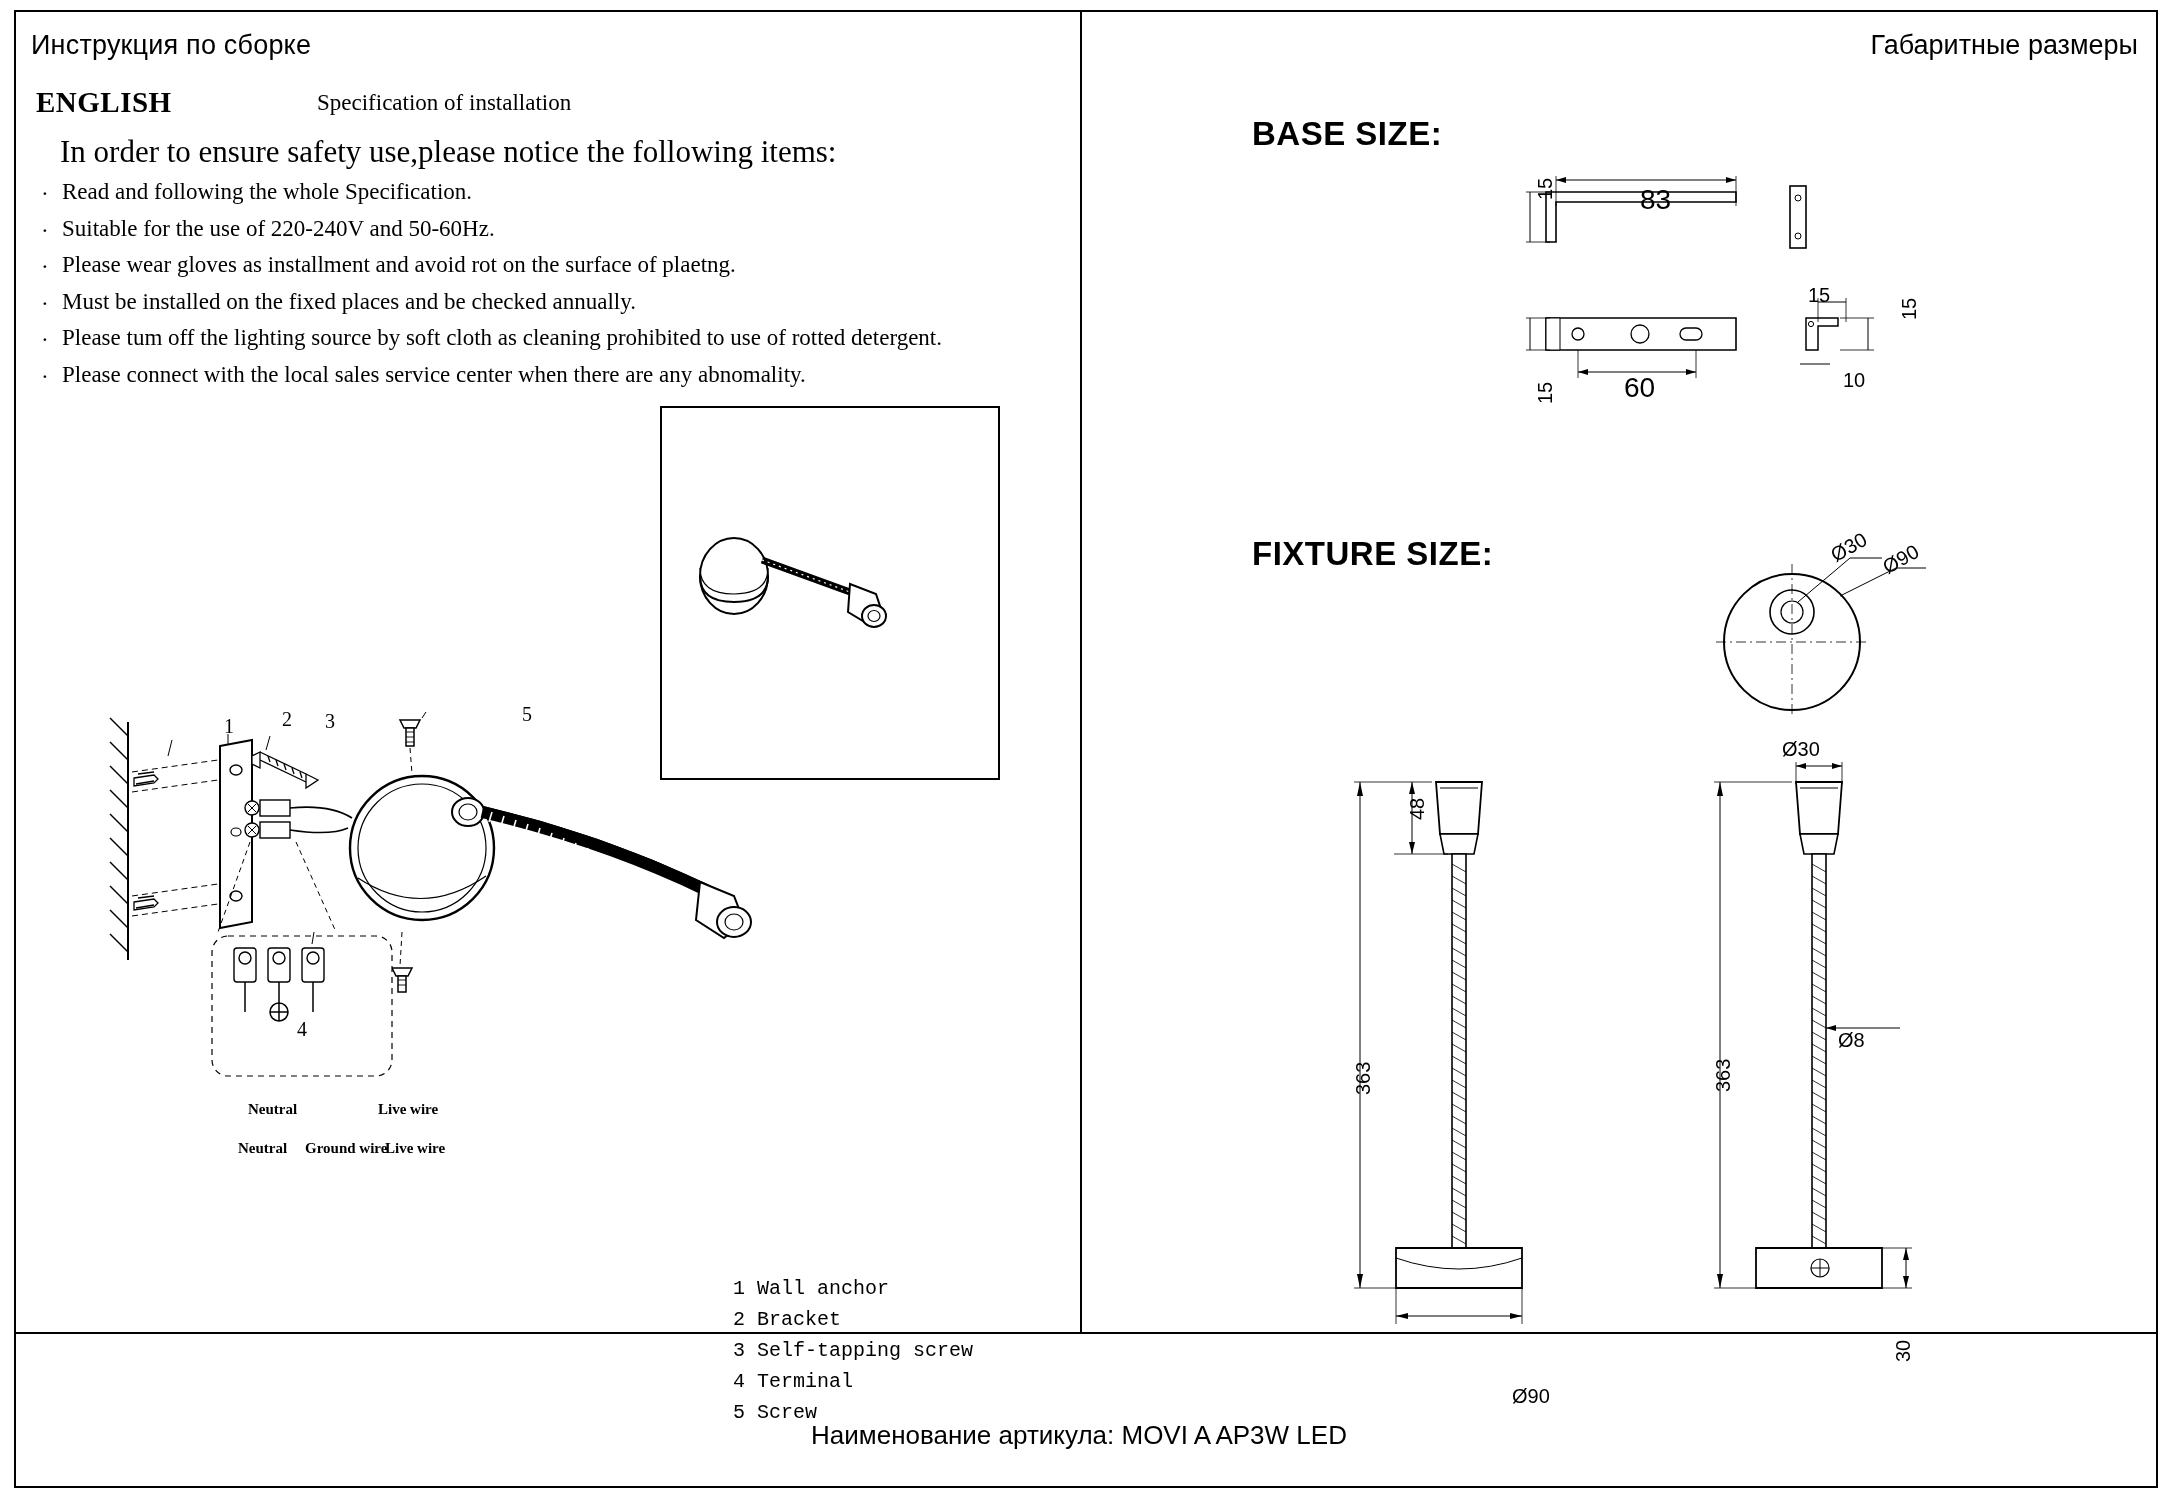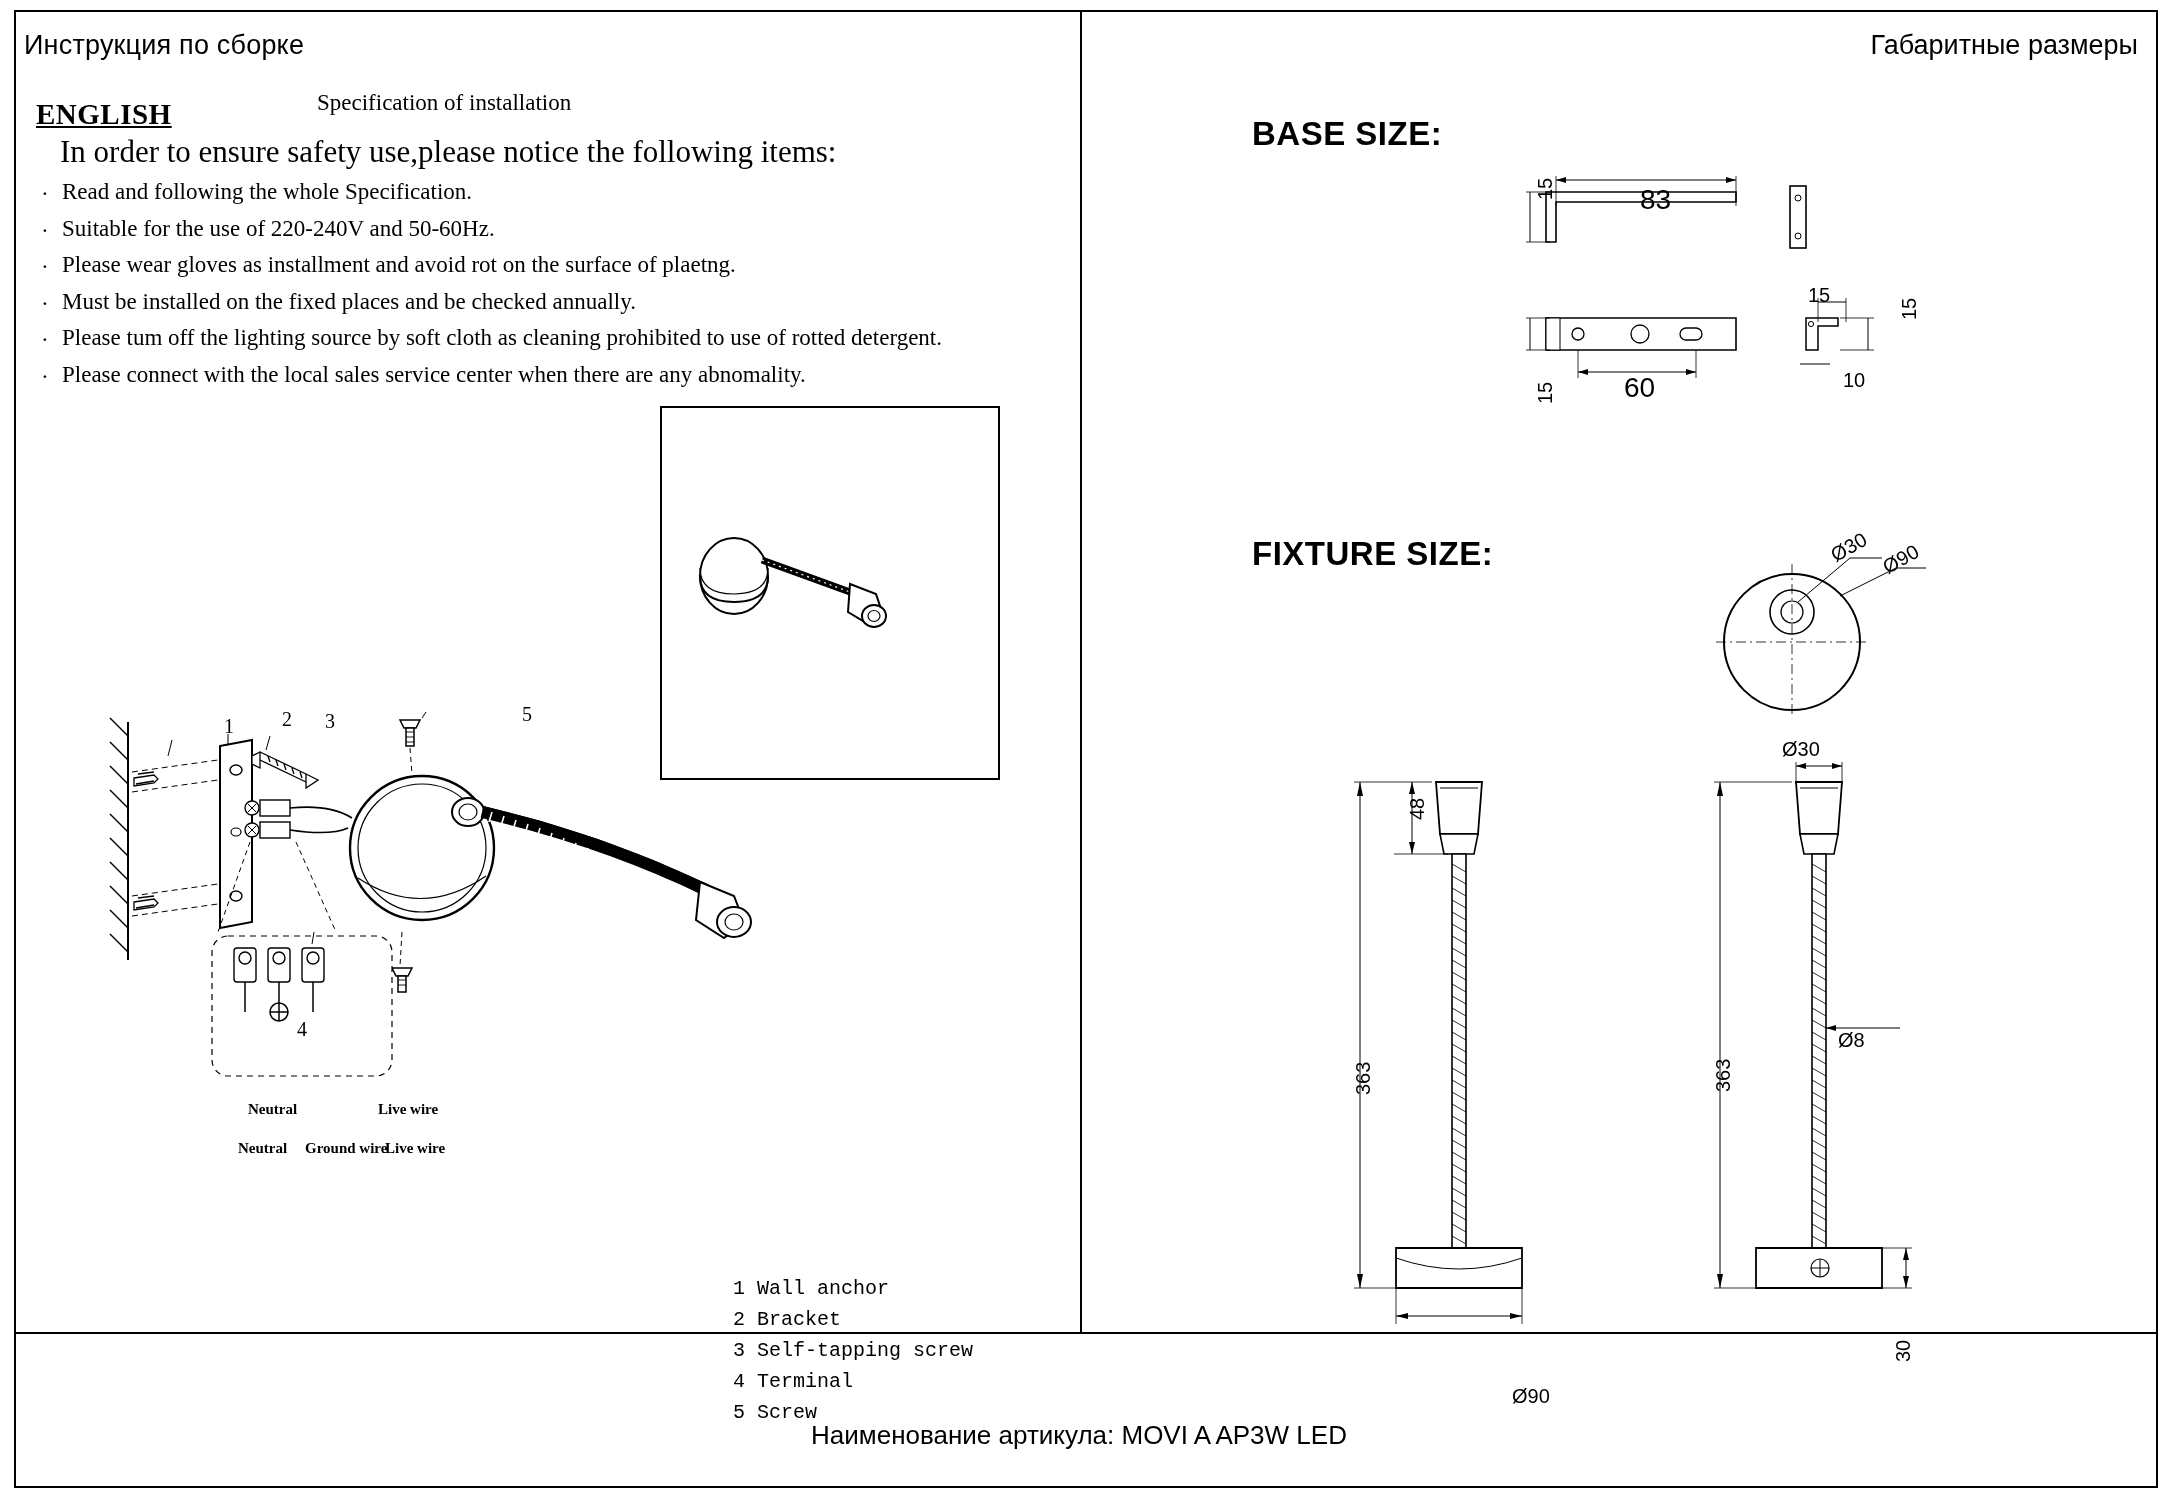--- a/index.html
+++ b/index.html
@@ -40,21 +40,21 @@
   .divider-horiz {
     position: absolute;
     left: 16px;
     top: 1332px;
     width: 2140px;
     height: 2px;
     background: #000;
   }
   .title-left {
     position: absolute;
-    left: 24px;
+    left: 31px;
     top: 30px;
     font-size: 27px;
     letter-spacing: 0.2px;
   }
   .title-right {
     position: absolute;
     right: 36px;
     top: 30px;
     font-size: 27px;
     text-align: right;
@@ -75,25 +75,24 @@
     top: 86px;
     width: 1010px;
     font-family: "Liberation Serif", serif;
   }
   .spec-head {
     position: relative;
     height: 34px;
   }
   .spec-head .eng {
     position: absolute;
-    left: 2px; top: 12px;
+    left: 2px; top: 0;
     font-size: 29px;
     font-weight: bold;
     letter-spacing: 0.5px;
-    text-decoration: underline;
   }
   .spec-head .sub {
     position: absolute;
     left: 283px; top: 4px;
     font-size: 23px;
     text-align: right;
   }
   .spec-intro {
     margin-top: 14px;
     padding-left: 26px;

